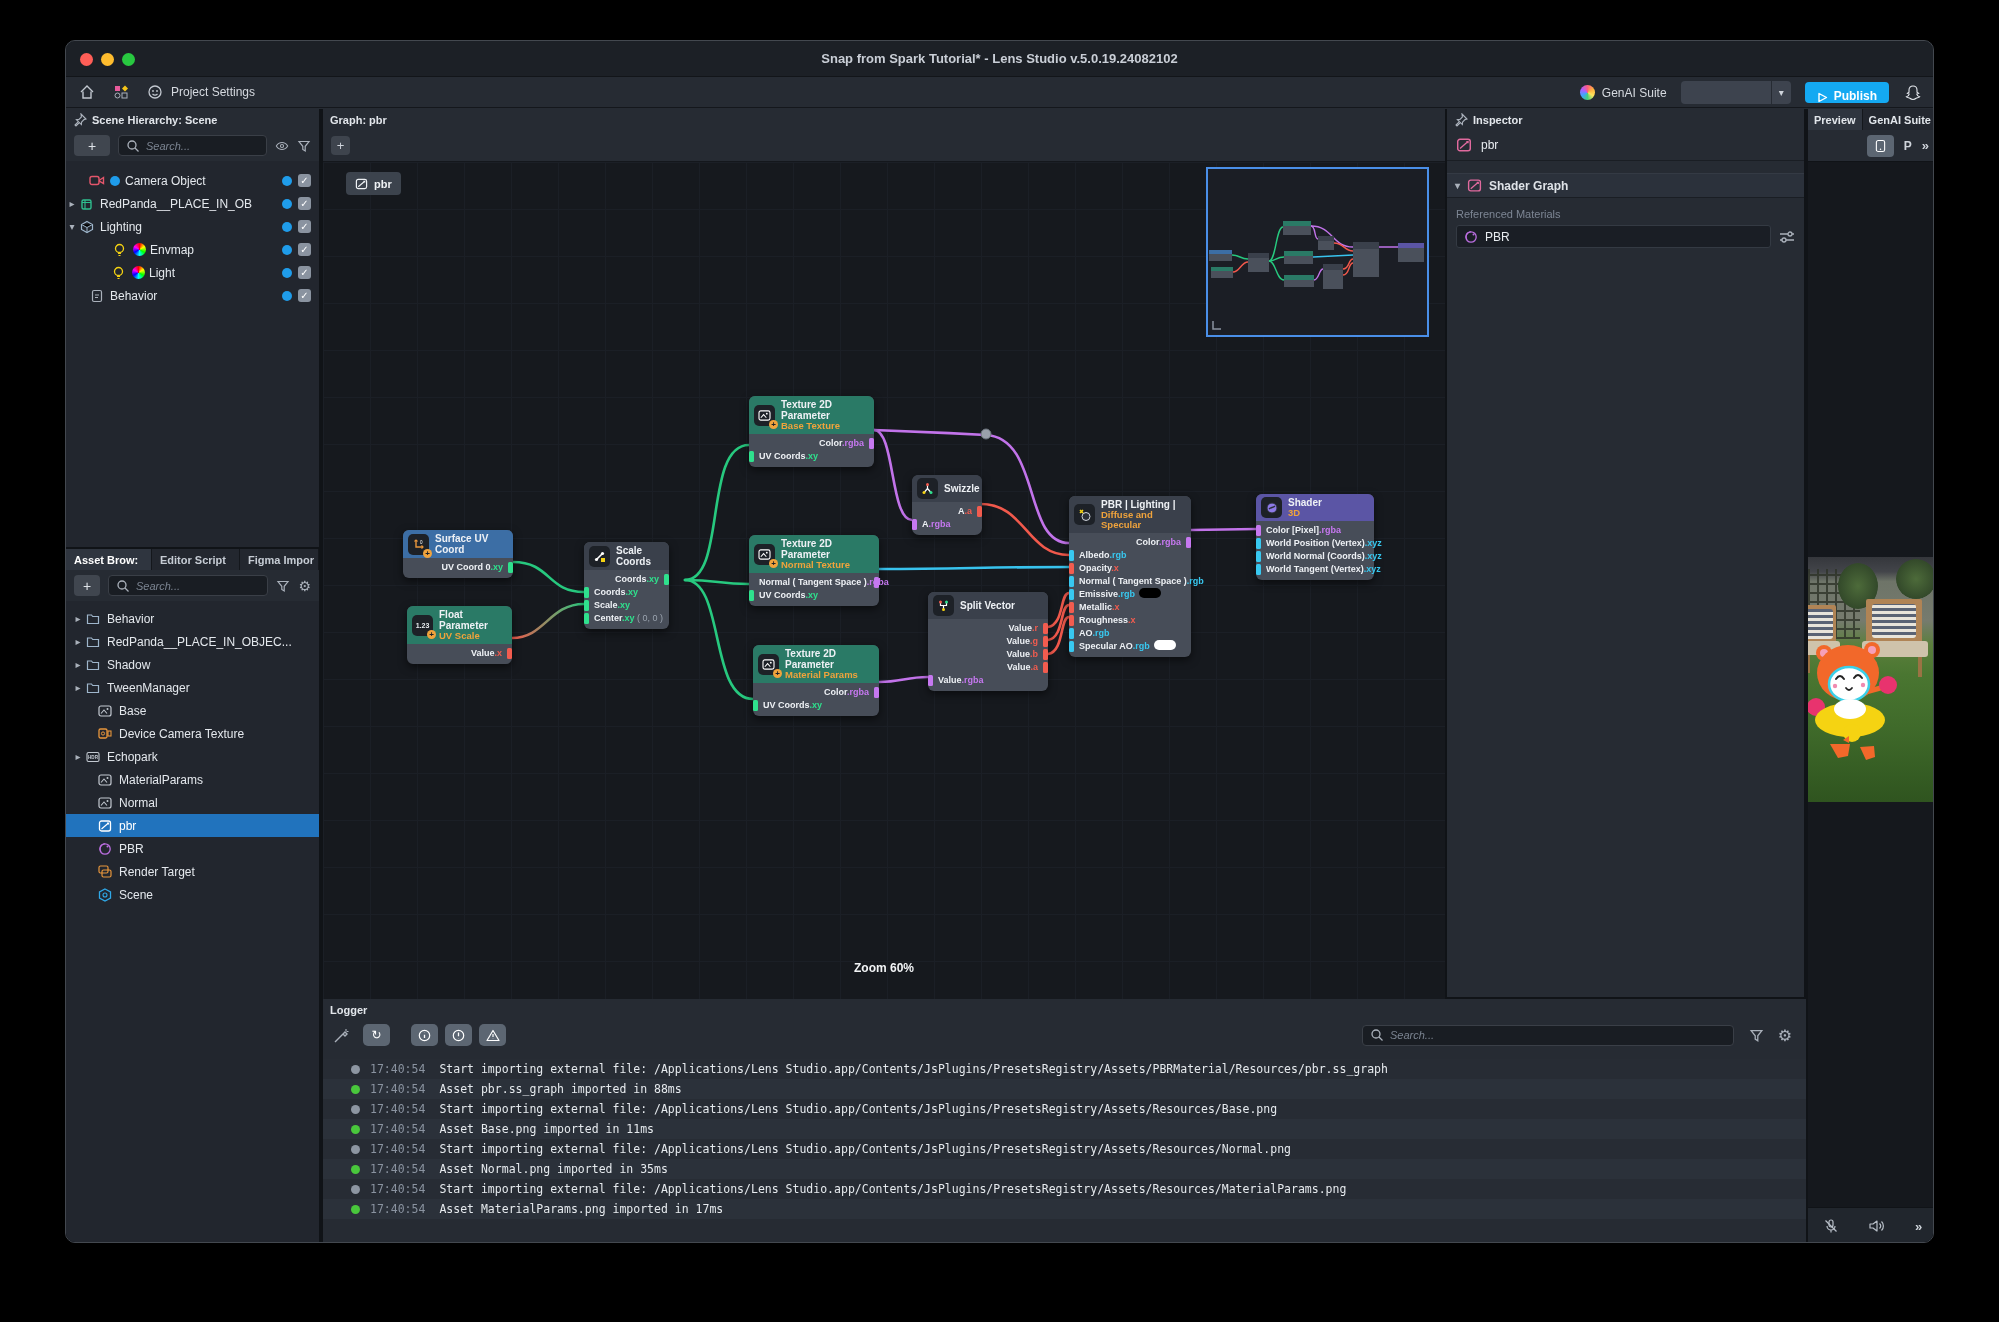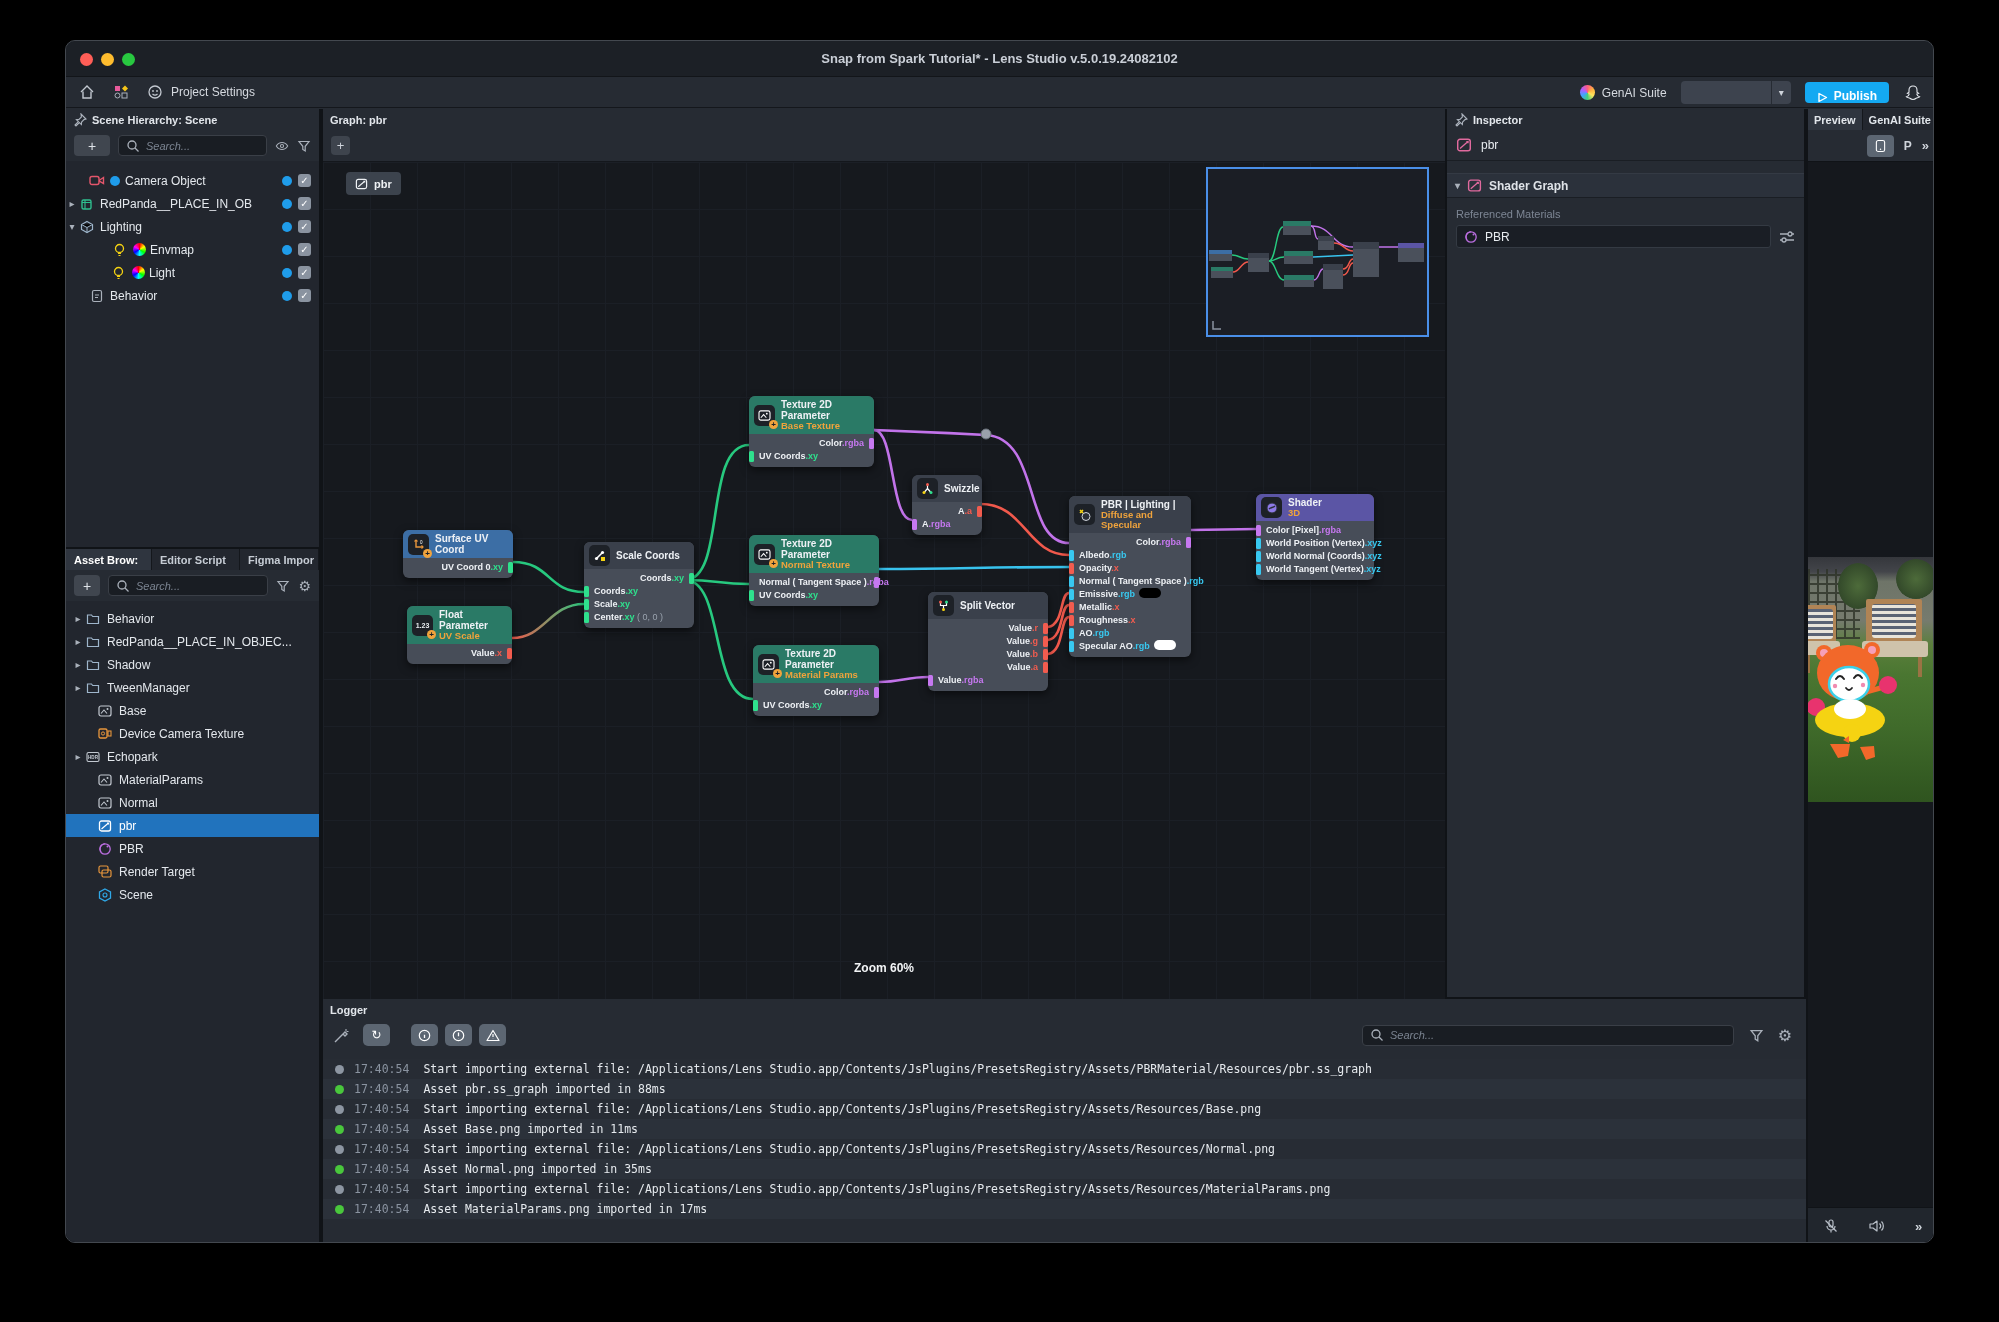--- a/index.html
+++ b/index.html
@@ -151,21 +151,21 @@
   .chair .pillow { position:absolute; border-radius:3px;
      background:repeating-linear-gradient(0deg,#e8e4da 0 3px,#5a6374 3px 6px); }
   .chair .leg { position:absolute; width:4px; background:#9b7344; }
   
   .logger { position:absolute; left:257px; top:890px; width:1483px; height:245px; background:#262b33; }
   .log-tools { position:relative; display:flex; align-items:center; gap:7px; height:30px; padding:0 10px; }
   .log-btn { width:27px; height:22px; background:#5c6672; border-radius:5px; color:#fff;
              display:flex; align-items:center; justify-content:center; font-size:12px; }
   .log-search { position:absolute; right:72px; width:372px; }
   .log-rows { position:absolute; top:60px; left:0; right:0; font-family:"DejaVu Sans Mono", monospace; font-size:11.5px; }
-  .lrow { display:flex; align-items:center; height:20px; padding-left:12px; white-space:nowrap; overflow:hidden; }
+  .lrow { display:flex; align-items:center; height:20px; padding-left:28px; white-space:nowrap; overflow:hidden; }
   .lrow:nth-child(odd) { background:#272c34; } .lrow:nth-child(even) { background:#2b313a; }
   .ldot { width:9px; height:9px; border-radius:50%; margin-right:10px; flex:0 0 auto; }
   .ldot.gray{background:#8d96a2} .ldot.green{background:#49c73c}
   .ltime { color:#8a93a0; margin-right:14px; }
   .ltext { color:#e6eaee; }
   svg { display:block; }
 </style>
 </head>
 <body>
 
@@ -578,21 +578,21 @@
           <span>
                 <div class="t1">Float Parameter</div>
                 <div class="t2">UV Scale</div>
               </span>
             </div>
         <div class="nbody">
           <div class="port out"><span>Value</span><span class="s-red">.x</span><i class="chip c-red"></i></div>
         </div>
       </div>
 
-      <div class="node" style="left:261px;top:380px;width:110px;">
+      <div class="node" style="left:261px;top:380px;width:85px;">
         <div class="nhead h-gray">
               <span class="nicon">
                 <svg width="13" height="13" viewBox="0 0 13 13">
                   <path d="M3.5 9.5 9.5 3.5" stroke="#fff" stroke-width="1.6"></path>
                   <circle cx="3.5" cy="9.5" r="1.6" fill="#fff"></circle>
                   <circle cx="9.5" cy="3.5" r="1.6" fill="#fff"></circle>
                   <rect x="8" y="8" width="4" height="4" fill="#f5d312"></rect>
                 </svg>
               </span>
           <span>

